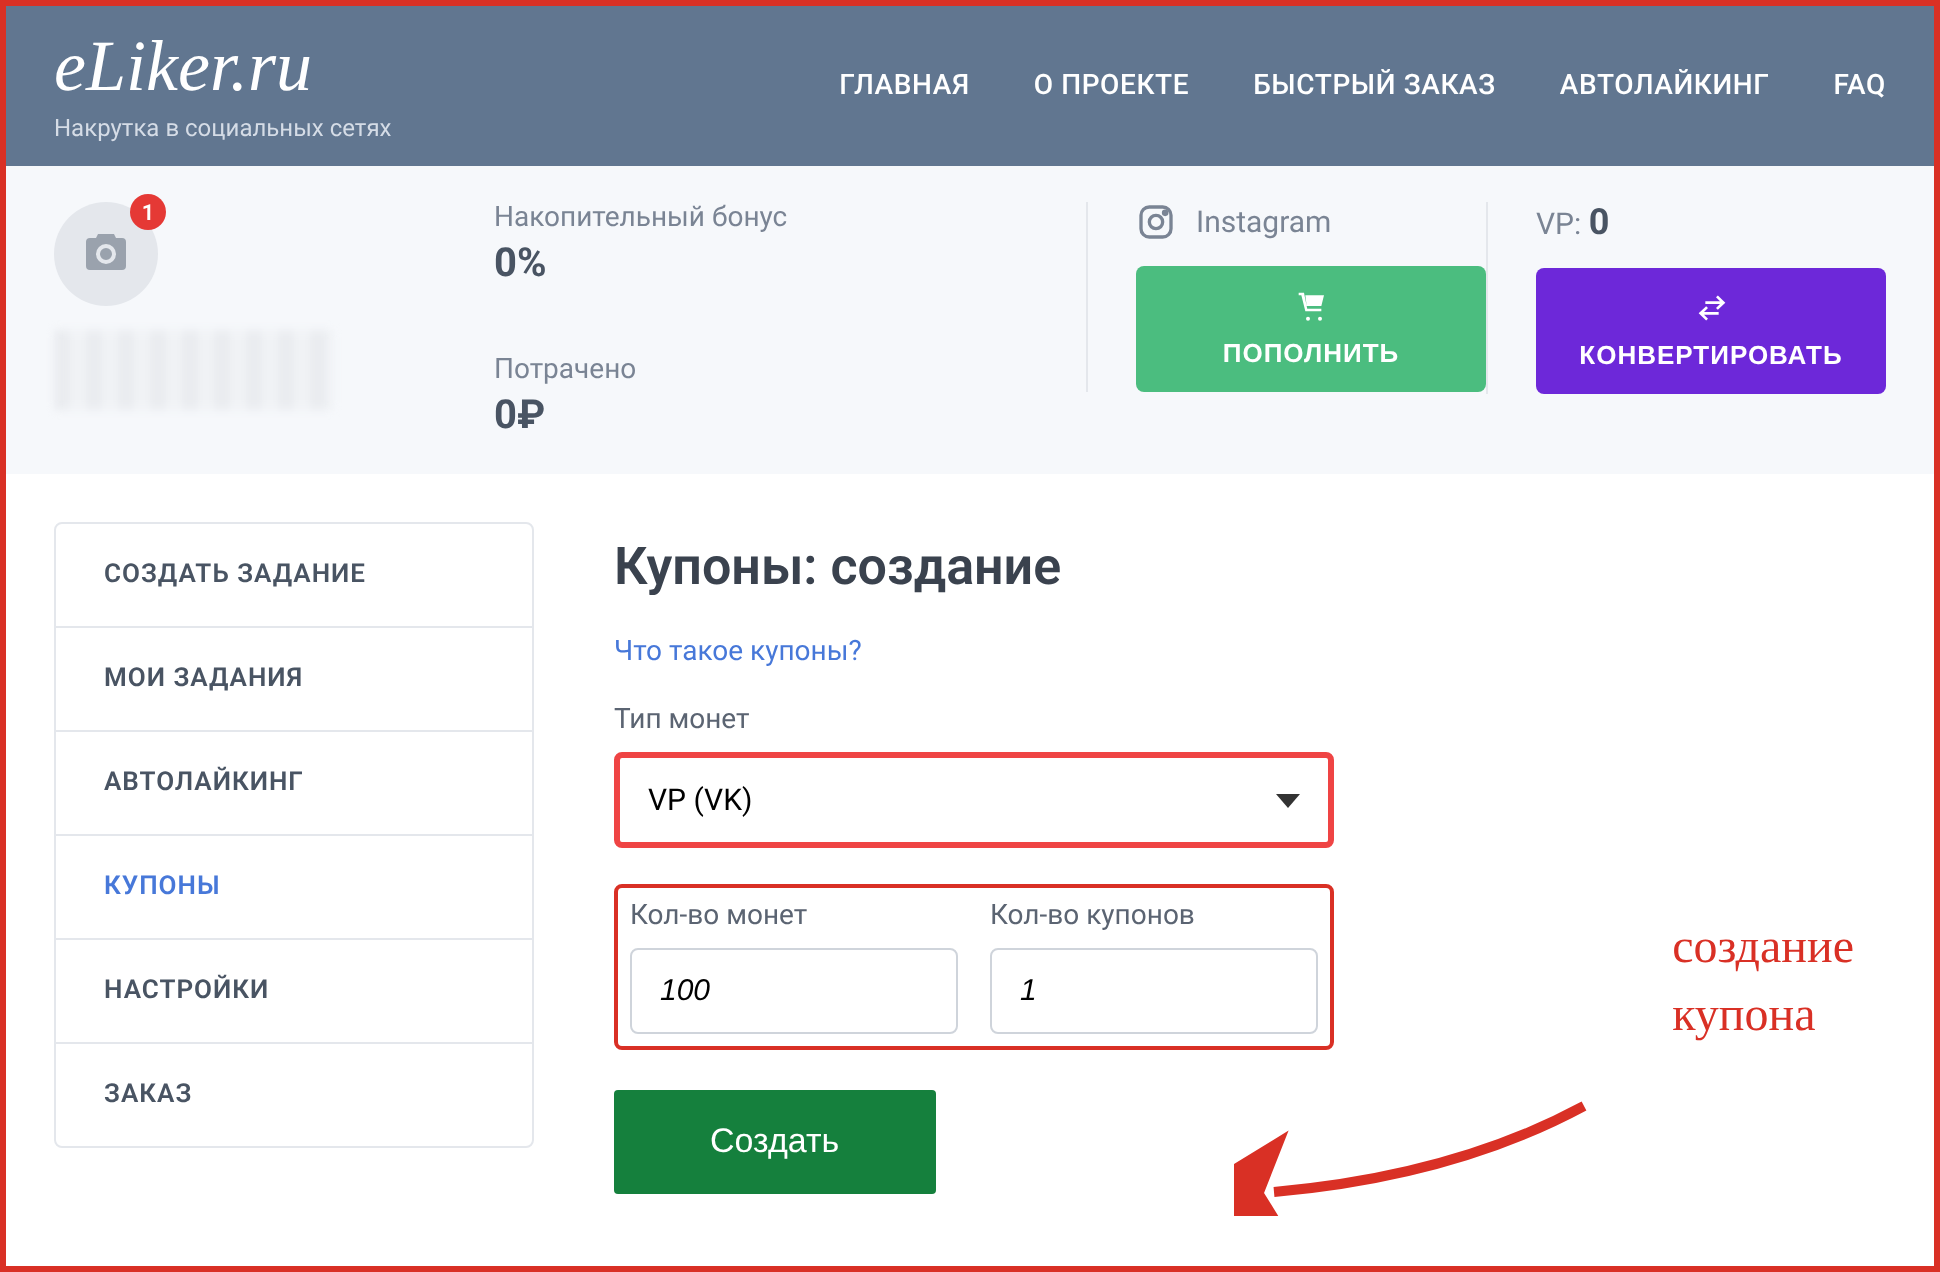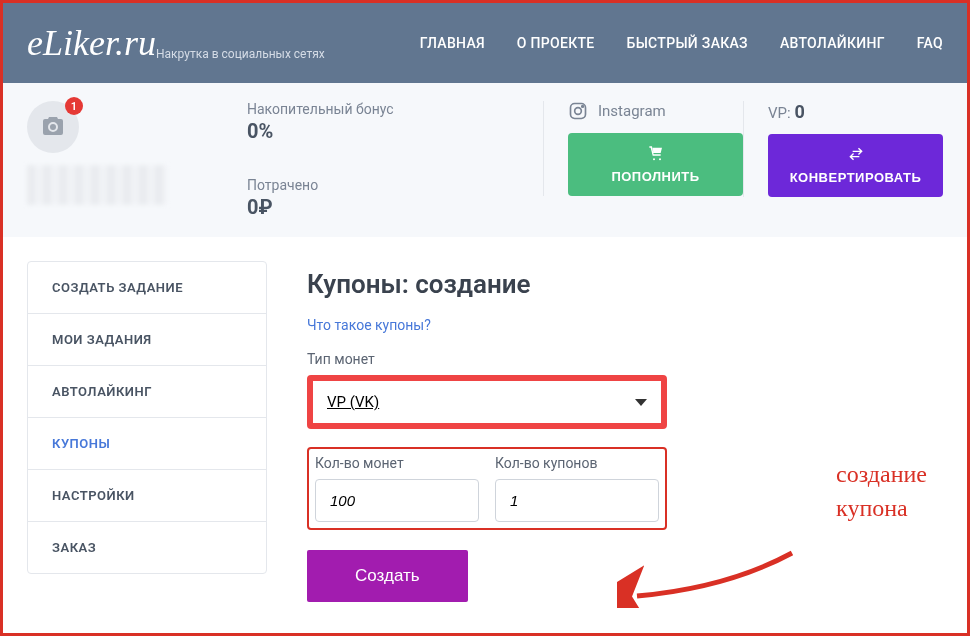--- a/index.html
+++ b/index.html
@@ -1,21 +1,21 @@
 <!DOCTYPE html>
 <html><head>
 <meta charset="utf-8">
 <style>
 * { margin: 0; padding: 0; box-sizing: border-box; }
 body { font-family: -apple-system, BlinkMacSystemFont, "Segoe UI", Roboto, Arial, sans-serif; background: #fff; }
 .frame { width: 970px; height: 636px; border: 3px solid #d93025; position: relative; overflow: hidden; background: #fff; }
 
 
 .header { background: #617690; height: 80px; display: flex; align-items: center; padding: 0 24px; justify-content: space-between; }
-.logo-block { display: flex; flex-direction: row; align-items: flex-end; }
+.logo-block { display: flex; flex-direction: column; }
 .logo { font-family: Georgia, 'Times New Roman', serif; font-style: italic; font-size: 36px; color: #fff; line-height: 1; }
 .tagline { font-size: 12px; color: #d5dce6; margin-top: 6px; }
 .nav { display: flex; gap: 32px; }
 .nav a { color: #ffffff; text-decoration: none; font-size: 14px; font-weight: 500; letter-spacing: 0.3px; }
 
 
 .stats { background: #f6f8fb; display: flex; padding: 18px 24px; align-items: flex-start; }
 .avatar-block { width: 220px; display: flex; flex-direction: column; }
 .avatar { width: 52px; height: 52px; border-radius: 50%; background: #e4e7ec; display: flex; align-items: center; justify-content: center; position: relative; }
 .avatar svg { width: 24px; height: 24px; fill: #9aa2ad; }
@@ -41,28 +41,28 @@
 .main { display: flex; padding: 24px; gap: 40px; }
 .sidebar { width: 240px; border: 1px solid #e4e7ec; border-radius: 4px; overflow: hidden; align-self: flex-start; }
 .side-item { padding: 18px 24px; font-size: 13px; font-weight: 600; letter-spacing: 0.5px; color: #495463; border-bottom: 1px solid #e4e7ec; cursor: pointer; }
 .side-item:last-child { border-bottom: none; }
 .side-item.active { color: #4778d9; }
 
 .content { flex: 1; padding-top: 8px; }
 .page-title { font-size: 26px; font-weight: 600; color: #3a424e; margin-bottom: 16px; }
 .help-link { color: #4778d9; font-size: 14px; text-decoration: none; display: inline-block; margin-bottom: 18px; }
 .field-label { color: #5b6472; font-size: 14px; margin-bottom: 8px; display: block; }
-.select { width: 360px; border: 6px solid #ef4444; border-radius: 4px; padding: 12px 14px; font-size: 15px; display: flex; justify-content: space-between; align-items: center; margin-bottom: 18px; cursor: pointer; background: #fff; text-decoration: underline; }
+.select { width: 360px; border: 3px solid #ef4444; border-radius: 4px; padding: 12px 14px; font-size: 15px; display: flex; justify-content: space-between; align-items: center; margin-bottom: 18px; cursor: pointer; background: #fff; }
 .select .caret { border-left: 6px solid transparent; border-right: 6px solid transparent; border-top: 7px solid #333; }
 
 .input-row { display: flex; gap: 16px; width: 360px; padding: 6px; border: 2px solid #d93025; border-radius: 4px; margin-bottom: 20px; }
 .input-group { flex: 1; }
 .text-input { width: 100%; border: 1px solid #cfd4db; border-radius: 4px; padding: 12px 14px; font-size: 15px; font-style: italic; }
 
-.create-btn { background: #a21caf; color: #fff; border: none; padding: 16px 48px; font-size: 17px; font-weight: 500; border-radius: 2px; cursor: pointer; }
+.create-btn { background: #15803d; color: #fff; border: none; padding: 16px 48px; font-size: 17px; font-weight: 500; border-radius: 2px; cursor: pointer; }
 
 
 .annotation { position: absolute; right: 40px; top: 455px; color: #d93025; font-size: 24px; font-family: Georgia, serif; line-height: 1.4; }
 .arrow { position: absolute; right: 170px; top: 545px; width: 180px; height: 60px; }
 .arrow svg { width: 100%; height: 100%; }
 </style>
 </head>
 <body>
 
 <div class="frame">

